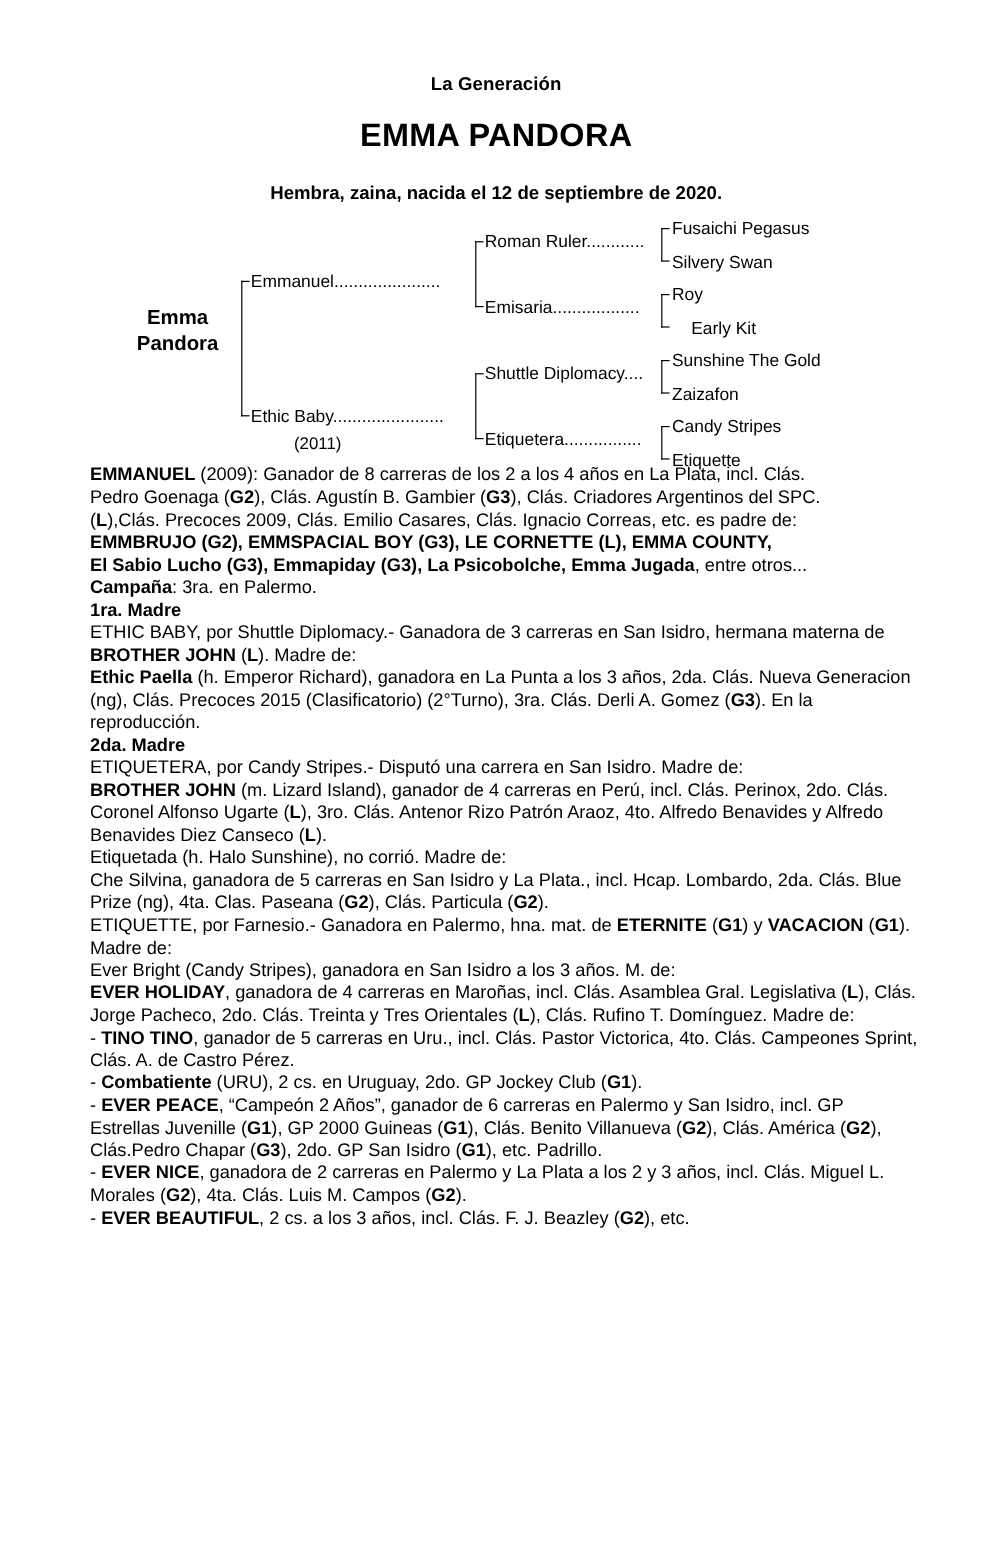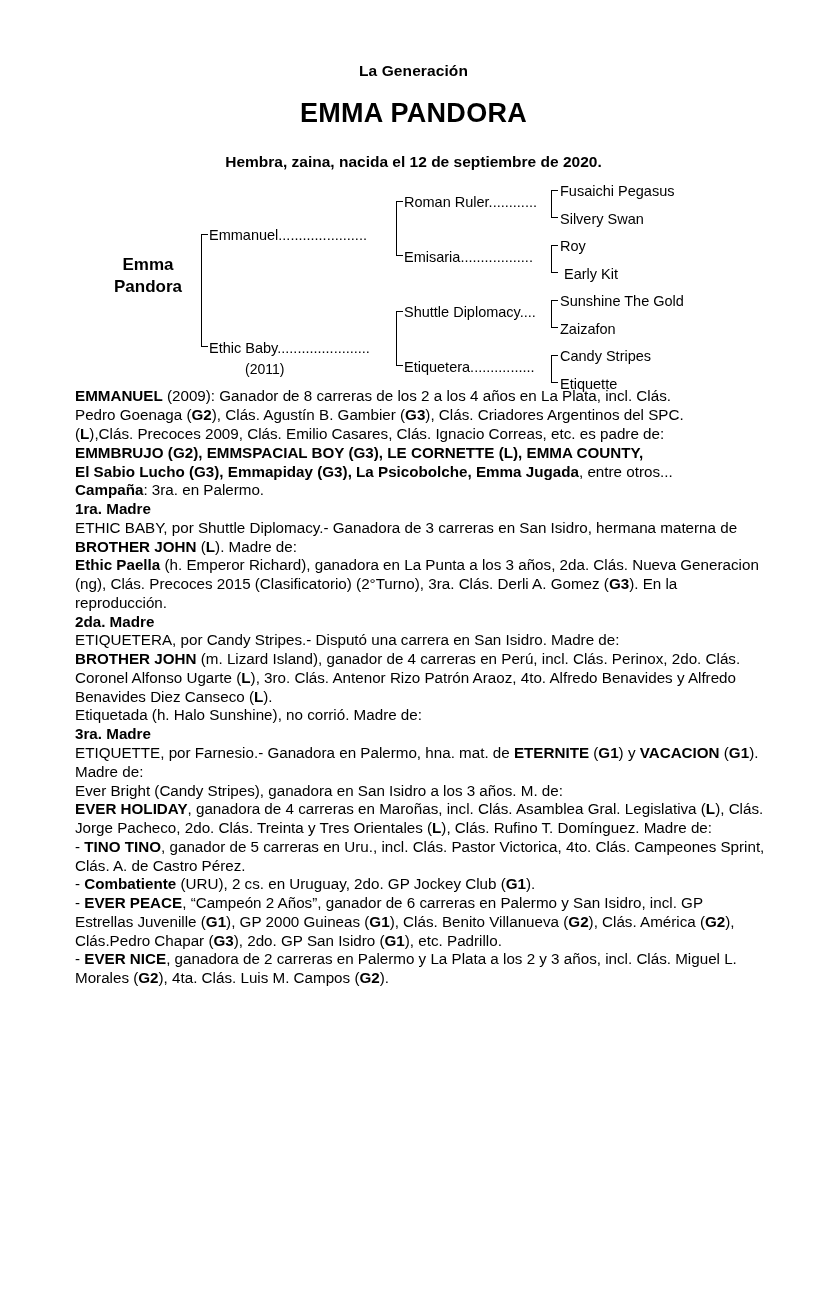--- a/index.html
+++ b/index.html
@@ -131,21 +131,21 @@
     <div class="brk" style="left:396px; top:119px; height:55px;"></div>
     <div class="cell" style="left:404px; top:113px;">Shuttle Diplomacy....</div>
     <div class="cell" style="left:404px; top:168px;">Etiquetera................</div>
 
     <div class="brk" style="left:551px; top:-2px; height:28px;"></div>
     <div class="cell" style="left:560px; top:-8px;">Fusaichi Pegasus</div>
     <div class="cell" style="left:560px; top:20px;">Silvery Swan</div>
 
     <div class="brk" style="left:551px; top:53px; height:28px;"></div>
     <div class="cell" style="left:560px; top:47px;">Roy</div>
-    <div class="cell" style="left:564px; top:75px;">Early Kit</div>
+    <div class="cell" style="left:576px; top:75px;">Early Kit</div>
 
     <div class="brk" style="left:551px; top:108px; height:28px;"></div>
     <div class="cell" style="left:560px; top:102px;">Sunshine The Gold</div>
     <div class="cell" style="left:560px; top:130px;">Zaizafon</div>
 
     <div class="brk" style="left:551px; top:163px; height:28px;"></div>
     <div class="cell" style="left:560px; top:157px;">Candy Stripes</div>
     <div class="cell" style="left:560px; top:185px;">Etiquette</div>
   </div>
 
@@ -162,24 +162,25 @@
     <p><span class="b">Campaña</span><span>: 3ra. en Palermo.</span></p>
 
     <div id="mothers">
         <p class="sect">1ra. Madre</p>
         <p class="hang1"><span>ETHIC BABY, por Shuttle Diplomacy.- Ganadora de 3 carreras en San Isidro, hermana materna de </span><span class="b">BROTHER JOHN</span><span> (</span><span class="b">L</span><span>). Madre de:</span></p>
         <p class="hang2"><span class="b">Ethic Paella</span><span> (h. Emperor Richard), ganadora en La Punta a los 3 años, 2da. Clás. Nueva Generacion (ng), Clás. Precoces 2015 (Clasificatorio) (2°Turno), 3ra. Clás. Derli A. Gomez (</span><span class="b">G3</span><span>). En la reproducción.</span></p>
         <p class="sect">2da. Madre</p>
         <p class="blk"><span>ETIQUETERA, por Candy Stripes.- Disputó una carrera en San Isidro. Madre de:</span></p>
         <p class="hang3"><span class="b">BROTHER JOHN</span><span> (m. Lizard Island), ganador de 4 carreras en Perú, incl. Clás. Perinox, 2do. Clás. Coronel Alfonso Ugarte (</span><span class="b">L</span><span>), 3ro. Clás. Antenor Rizo Patrón Araoz, 4to. Alfredo Benavides y Alfredo Benavides Diez Canseco (</span><span class="b">L</span><span>).</span></p>
         <p class="ind1"><span>Etiquetada (h. Halo Sunshine), no corrió. Madre de:</span></p>
-        <p class="sect">3ra. Madre</p>
+        <p class="hang4"><span>Che Silvina, ganadora de 5 carreras en San Isidro y La Plata., incl. Hcap. Lombardo, 2da. Clás. Blue Prize (ng), 4ta. Clas. Paseana (</span><span class="b">G2</span><span>), Clás. Particula (</span><span class="b">G2</span><span>).</span></p>
         <p class="hang1"><span>ETIQUETTE, por Farnesio.- Ganadora en Palermo, hna. mat. de </span><span class="b">ETERNITE</span><span> (</span><span class="b">G1</span><span>) y </span><span class="b">VACACION</span><span> (</span><span class="b">G1</span><span>). Madre de:</span></p>
         <p class="ind1"><span>Ever Bright (Candy Stripes), ganadora en San Isidro a los 3 años. M. de:</span></p>
         <p class="hang3"><span class="b">EVER HOLIDAY</span><span>, ganadora de 4 carreras en Maroñas, incl. Clás. Asamblea Gral. Legislativa (</span><span class="b">L</span><span>), Clás. Jorge Pacheco, 2do. Clás. Treinta y Tres Orientales (</span><span class="b">L</span><span>), Clás. Rufino T. Domínguez. Madre de:</span></p>
         <p class="hang5"><span>- </span><span class="b">TINO TINO</span><span>, ganador de 5 carreras en Uru., incl. Clás. Pastor Victorica, 4to. Clás. Campeones Sprint, Clás. A. de Castro Pérez.</span></p>
         <p class="hang5"><span>- </span><span class="b">Combatiente</span><span> (URU), 2 cs. en Uruguay, 2do. GP Jockey Club (</span><span class="b">G1</span><span>).</span></p>
         <p class="hang6"><span>- </span><span class="b">EVER PEACE</span><span>, “Campeón 2 Años”, ganador de 6 carreras en Palermo y San Isidro, incl. GP Estrellas Juvenille (</span><span class="b">G1</span><span>), GP 2000 Guineas (</span><span class="b">G1</span><span>), Clás. Benito Villanueva (</span><span class="b">G2</span><span>), Clás. América (</span><span class="b">G2</span><span>), Clás.Pedro Chapar (</span><span class="b">G3</span><span>), 2do. GP San Isidro (</span><span class="b">G1</span><span>), etc. Padrillo.</span></p>
         <p class="hang6"><span>- </span><span class="b">EVER NICE</span><span>, ganadora de 2 carreras en Palermo y La Plata a los 2 y 3 años, incl. Clás. Miguel L. Morales (</span><span class="b">G2</span><span>), 4ta. Clás. Luis M. Campos (</span><span class="b">G2</span><span>).</span></p>
+        <p class="hang6"><span>- </span><span class="b">EVER BEAUTIFUL</span><span>, 2 cs. a los 3 años, incl. Clás. F. J. Beazley (</span><span class="b">G2</span><span>), etc.</span></p>
       </div>
   </div>
 
 </div>
 
 </body></html>

